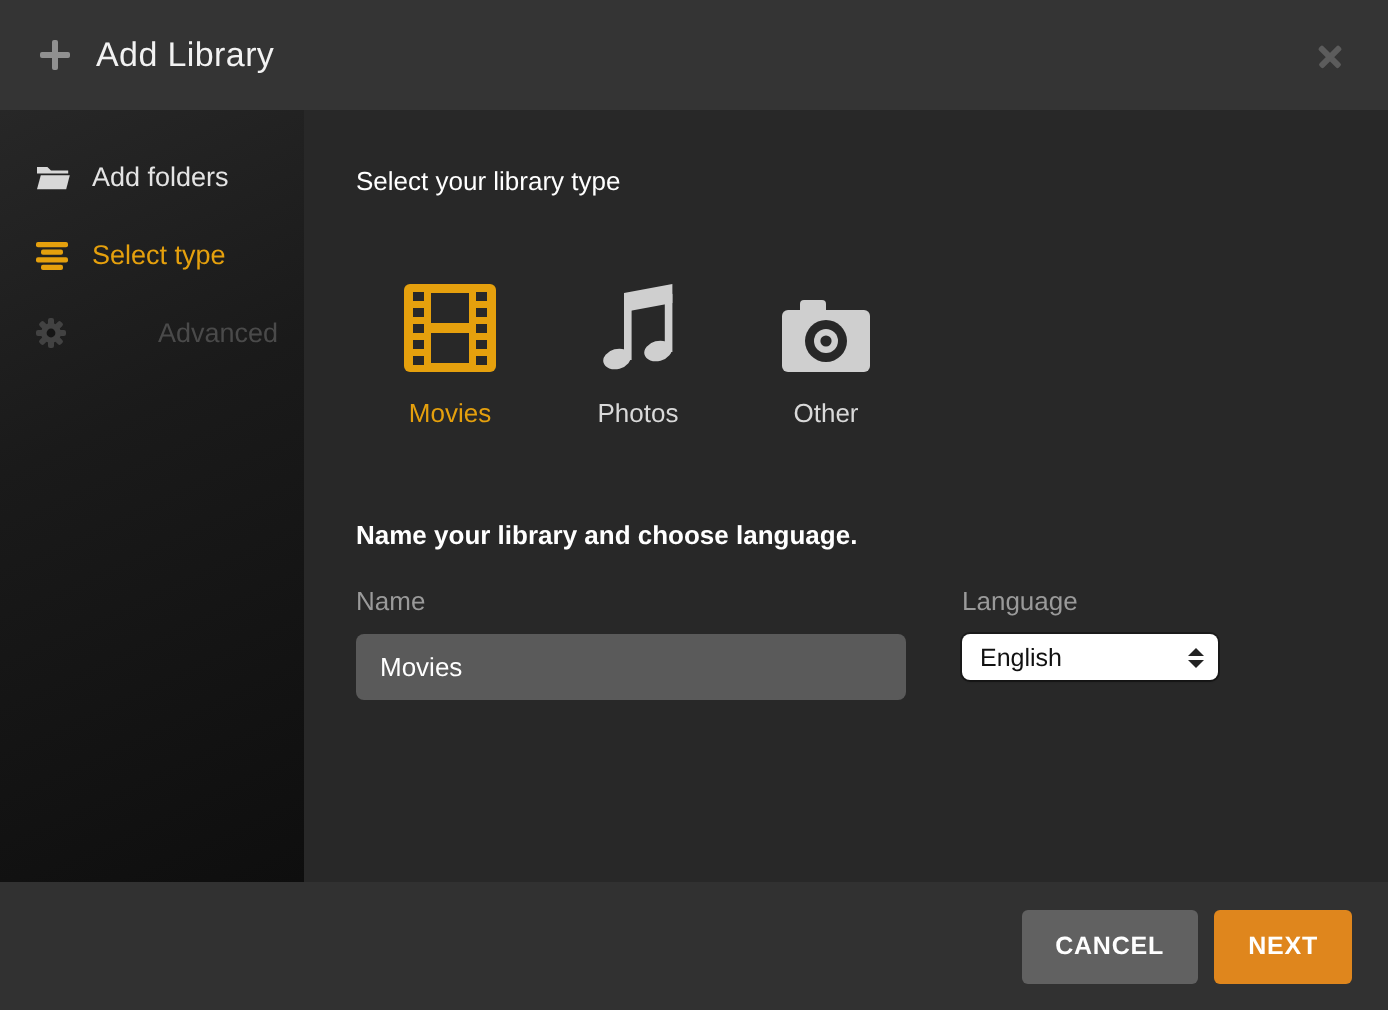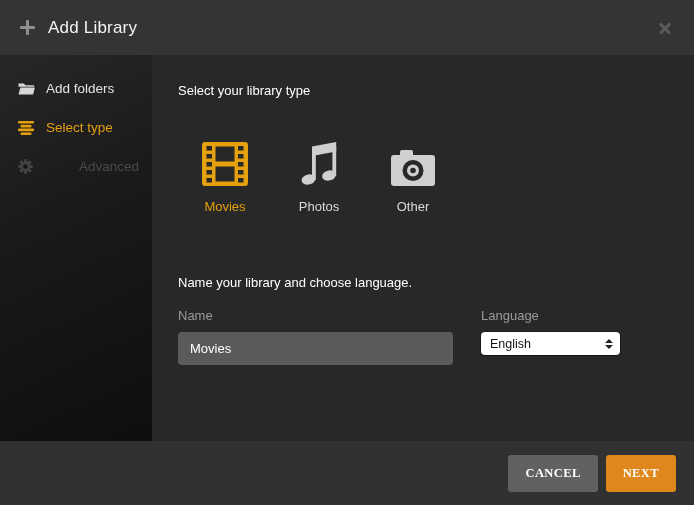--- a/index.html
+++ b/index.html
@@ -49,60 +49,60 @@
   .side-item .s-icon{width:17px;height:15px;flex:0 0 auto;display:flex;align-items:center;}
   .side-item.active{color:var(--accent-gold);}
   .side-item.active .s-icon{color:var(--accent-gold);}
   .side-item.normal{color:#e4e4e4;}
   .side-item.normal .s-icon{color:#d8d8d8;}
   .side-item.disabled{color:#4a4a4a;cursor:default;gap:44px;}
   .side-item.disabled .s-icon{color:#424242;}
 
   .content{flex:1;padding:28px 26px 0 26px;}
   .heading1{font-size:13px;font-weight:400;color:#ffffff;}
-  .heading2{font-size:13px;font-weight:400;color:#ffffff;margin-top:61px;}
+  .heading2{font-size:13px;font-weight:700;color:#ffffff;margin-top:46px;}
 
   
   .types{display:flex;margin-top:40px;}
   .type-cell{width:94px;text-align:center;cursor:pointer;}
   .type-cell .t-icon{height:48px;display:flex;align-items:flex-end;justify-content:center;color:#cfcfcf;}
   .type-cell .t-label{display:block;margin-top:13px;font-size:13px;color:#d9d9d9;}
   .type-cell.selected .t-icon{color:var(--accent-gold);}
   .type-cell.selected .t-label{color:var(--accent-gold);}
 
   
   .fields{display:flex;margin-top:18px;}
   .field-label{font-size:13px;color:#9a9a9a;display:block;}
   .field-name{width:275px;}
   .field-name input{
     width:275px;height:33px;margin-top:9px;border:none;border-radius:4px;
     background:var(--input-bg);color:#ffffff;font-size:13px;padding:0 12px;
     font-family:"Liberation Sans",sans-serif;outline:none;
   }
   .field-lang{margin-left:28px;}
   .select{
-    width:139px;height:23px;margin-top:9px;background:#ffffff;border-radius:4px;
+    width:128px;height:23px;margin-top:9px;background:#ffffff;border-radius:4px;
     display:flex;align-items:center;padding:0 7px 0 9px;cursor:pointer;
     box-shadow:0 0 0 1px rgba(0,0,0,.35),0 1px 1px rgba(0,0,0,.2);
   }
   .select .sel-text{font-size:12.5px;color:#111;}
   .sel-arrows{margin-left:auto;display:flex;flex-direction:column;gap:2px;}
   .sel-arrows i{display:block;width:0;height:0;border-left:4px solid transparent;border-right:4px solid transparent;}
   .sel-arrows i.up{border-bottom:4.5px solid #222;}
   .sel-arrows i.down{border-top:4.5px solid #222;}
 
   
   .footer{
     height:64px;flex:0 0 64px;background:var(--footer-bg);
     display:flex;align-items:center;justify-content:flex-end;gap:8px;padding:0 18px;
   }
   .btn{
     height:37px;border:none;border-radius:3px;color:#fff;font-weight:700;
     font-size:12.5px;letter-spacing:.4px;padding:0 17px;cursor:pointer;
-    font-family:Liberation Serif, serif;
+    font-family:Liberation Sans, sans-serif;
     text-align:center;
   }
   .btn.cancel{background:var(--cancel-button);}
   .btn.next{background:var(--next-button);}
 </style>
 </head>
 <body>
 
 <div class="dialog">
 

